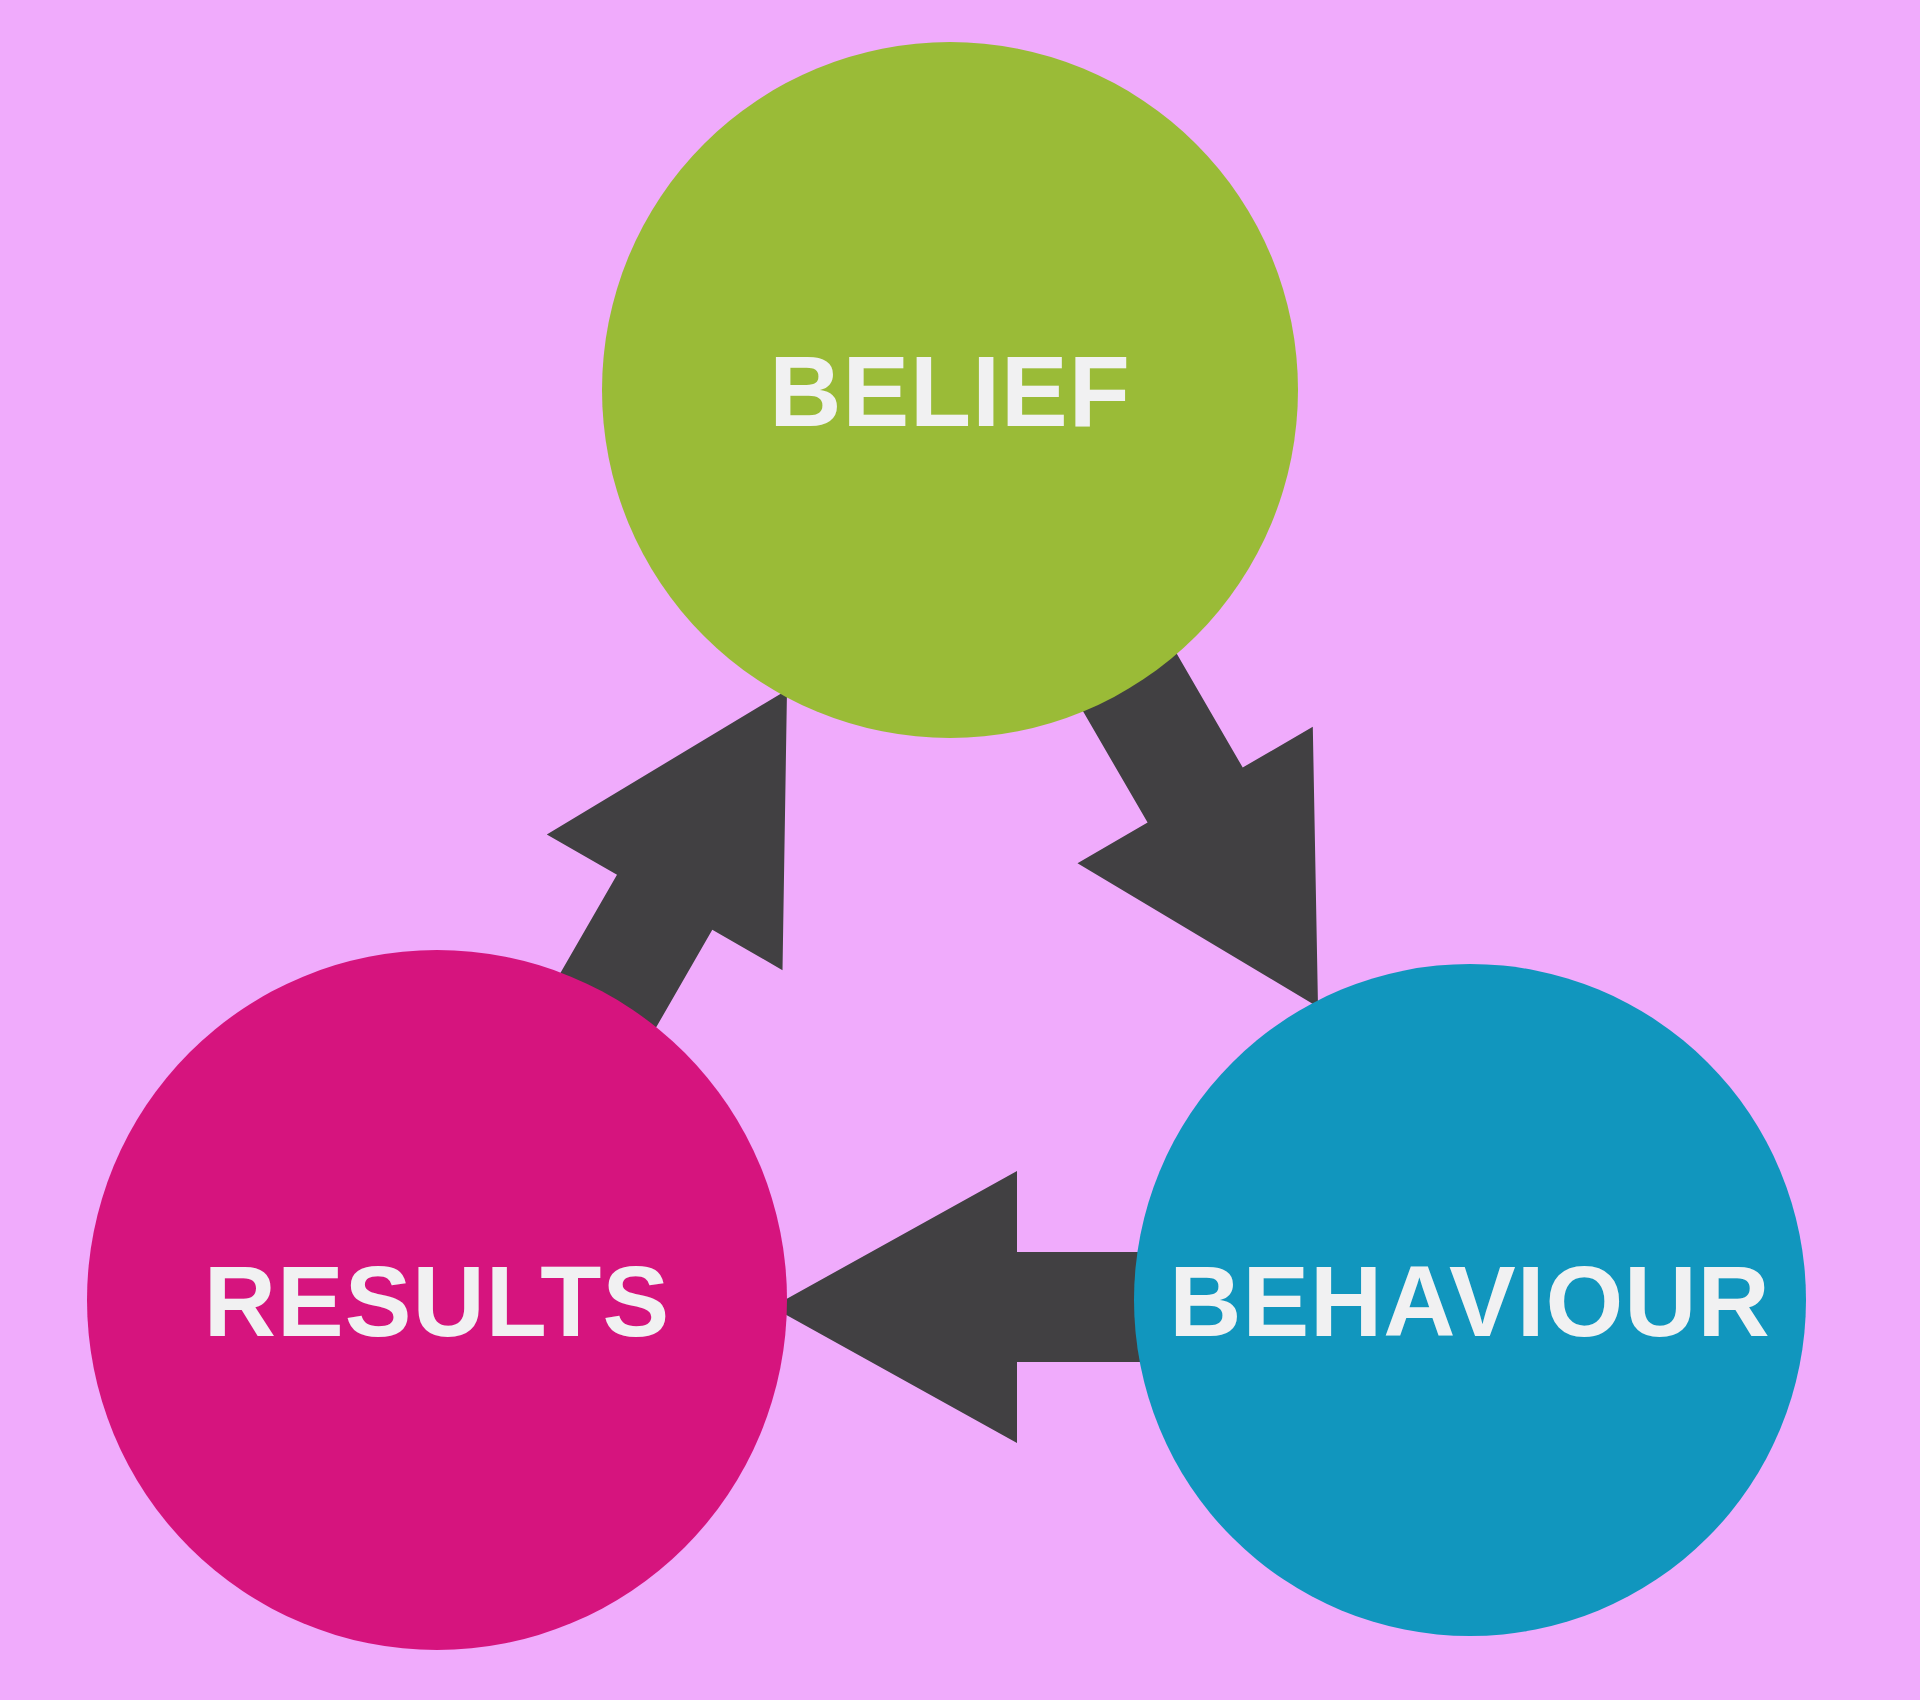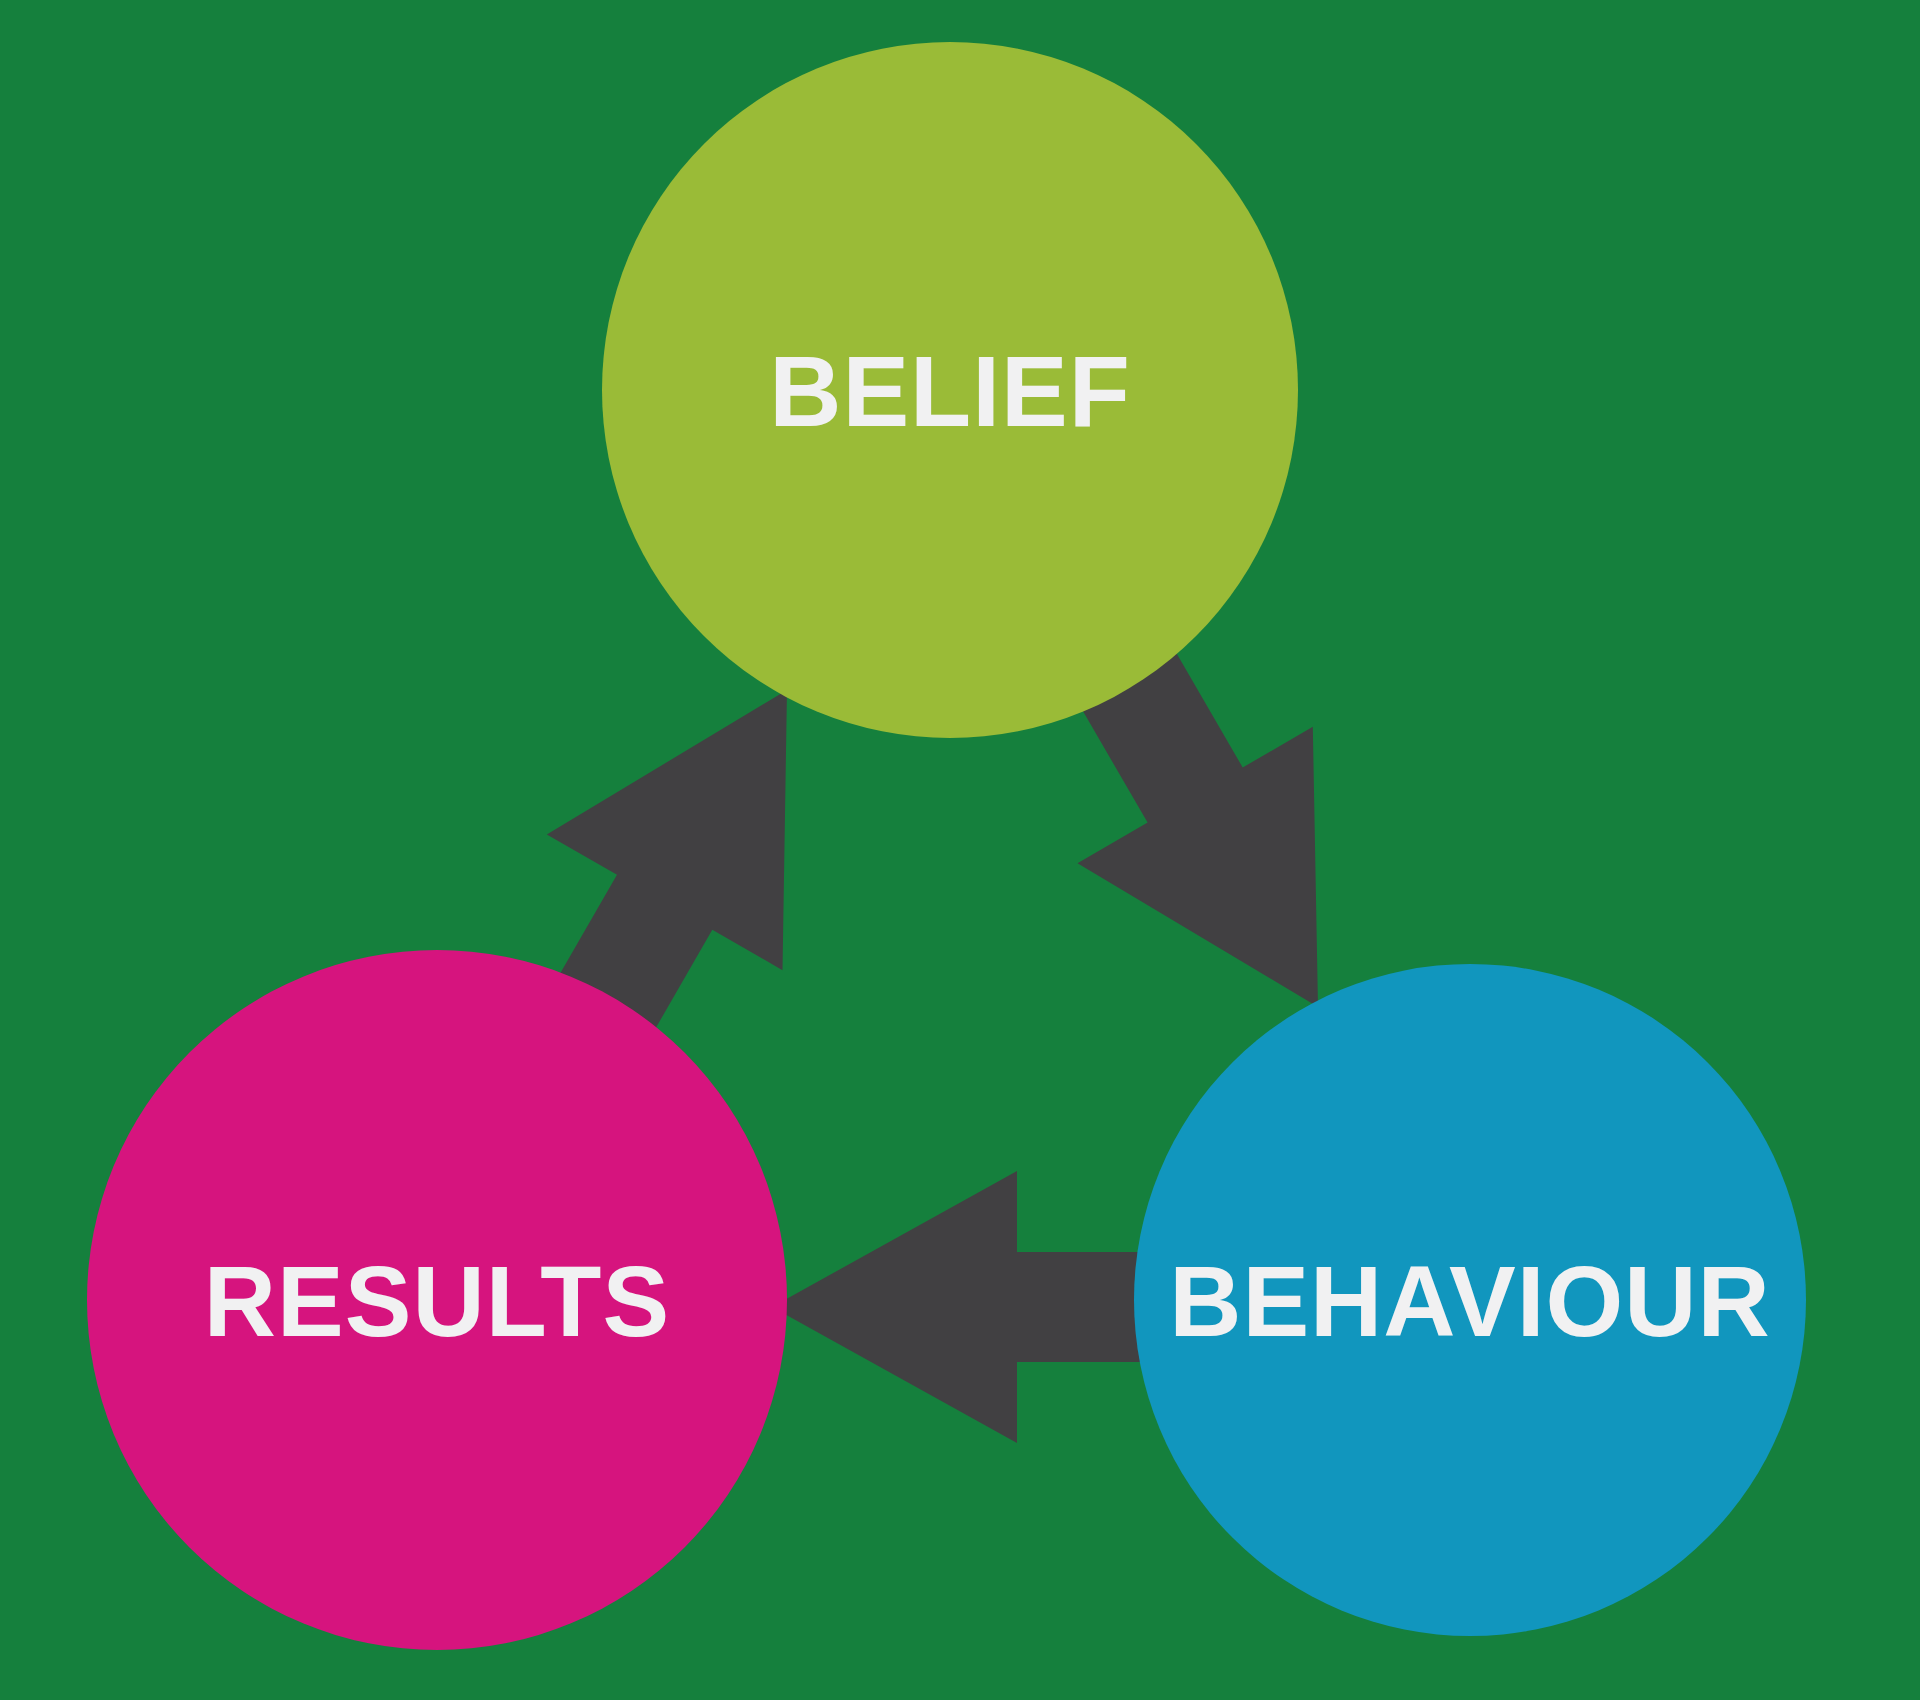--- a/index.html
+++ b/index.html
@@ -4,21 +4,21 @@
 <style>
   html, body {
     margin: 0;
     padding: 0;
     background: #ffffff;
   }
   .stage {
     position: relative;
     width: 1920px;
     height: 1700px;
-    background: #15803d;
+    background: #f0abfc;
     overflow: hidden;
   }
   svg.diagram {
     display: block;
     width: 1920px;
     height: 1700px;
   }
   .node-label {
     font-family: "Liberation Sans", "DejaVu Sans", sans-serif;
     font-weight: bold;

